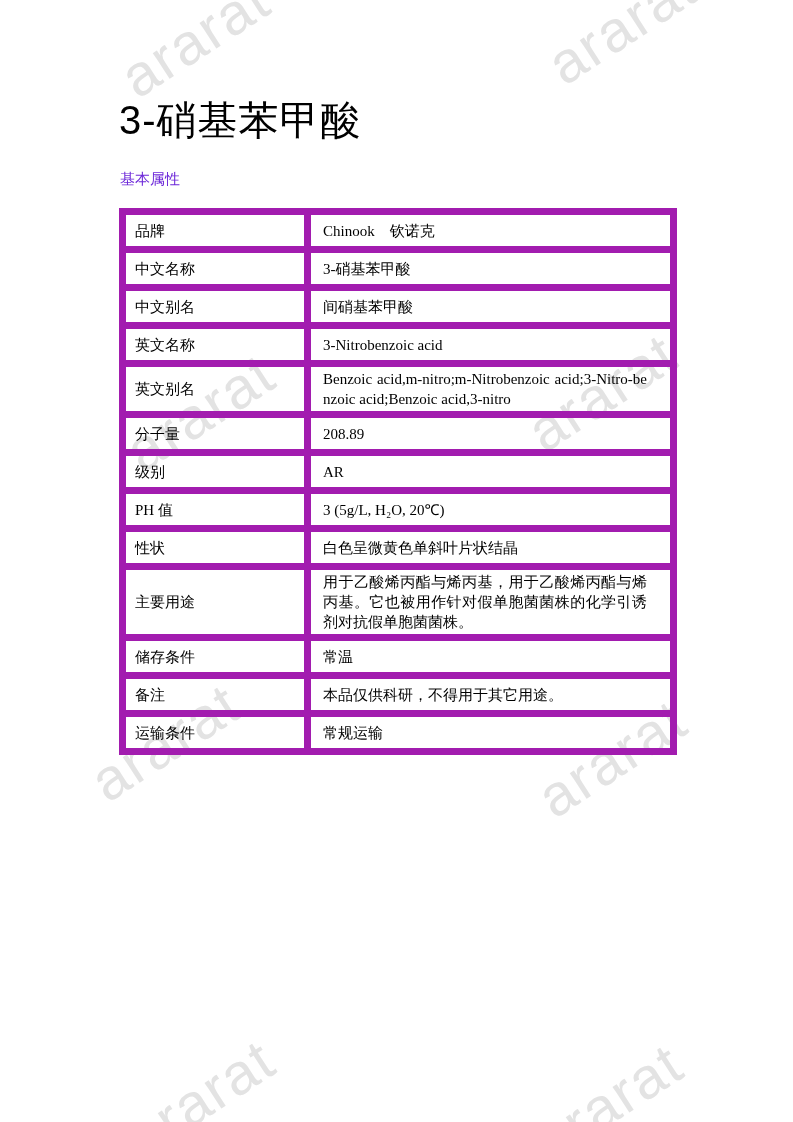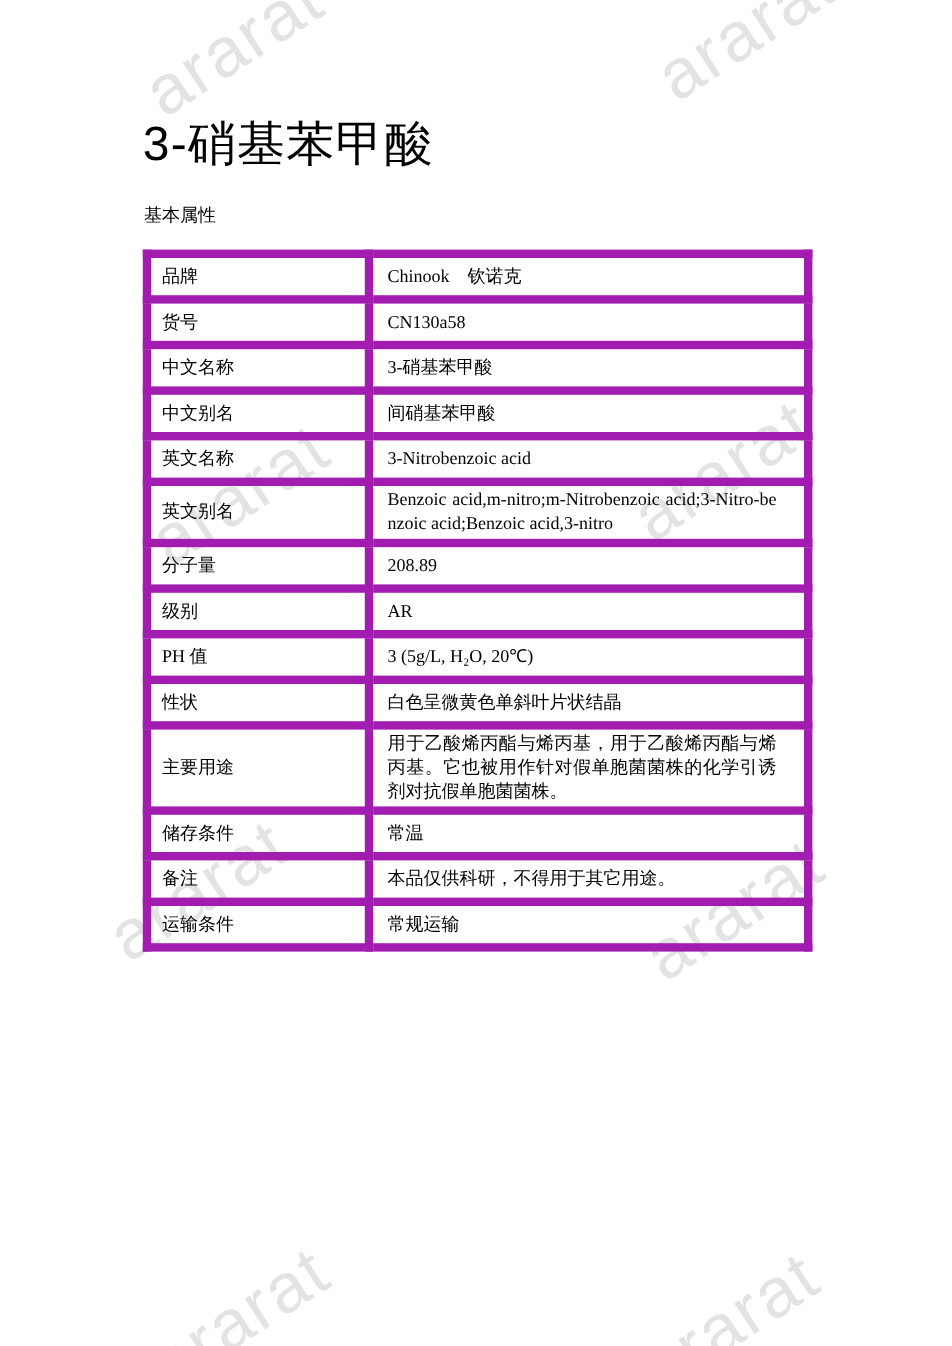--- a/index.html
+++ b/index.html
@@ -39,21 +39,21 @@
     color: #000000;
     letter-spacing: 1px;
     line-height: 1.1;
   }
   .section-heading {
     position: absolute;
     left: 120px;
     top: 170px;
     font-size: 15px;
     font-weight: 500;
-    color: #000000;
+    color: #6d28d9;
   }
   table.props {
     position: absolute;
     left: 119px;
     top: 208px;
     width: 558px;
     border-collapse: collapse;
     table-layout: fixed;
     font-size: 15px;
     color: #000000;
@@ -97,24 +97,20 @@
     <div class="section-heading">基本属性</div>
 
     <table class="props">
       <tbody>
 
           <tr>
             <td class="label-cell">品牌</td>
             <td class="value-cell">Chinook　钦诺克</td>
           </tr>
 
-          <tr>
-            <td class="label-cell">货号</td>
-            <td class="value-cell">CN130a58</td>
-          </tr>
 
           <tr>
             <td class="label-cell">中文名称</td>
             <td class="value-cell">3-硝基苯甲酸</td>
           </tr>
 
           <tr>
             <td class="label-cell">中文别名</td>
             <td class="value-cell">间硝基苯甲酸</td>
           </tr>

